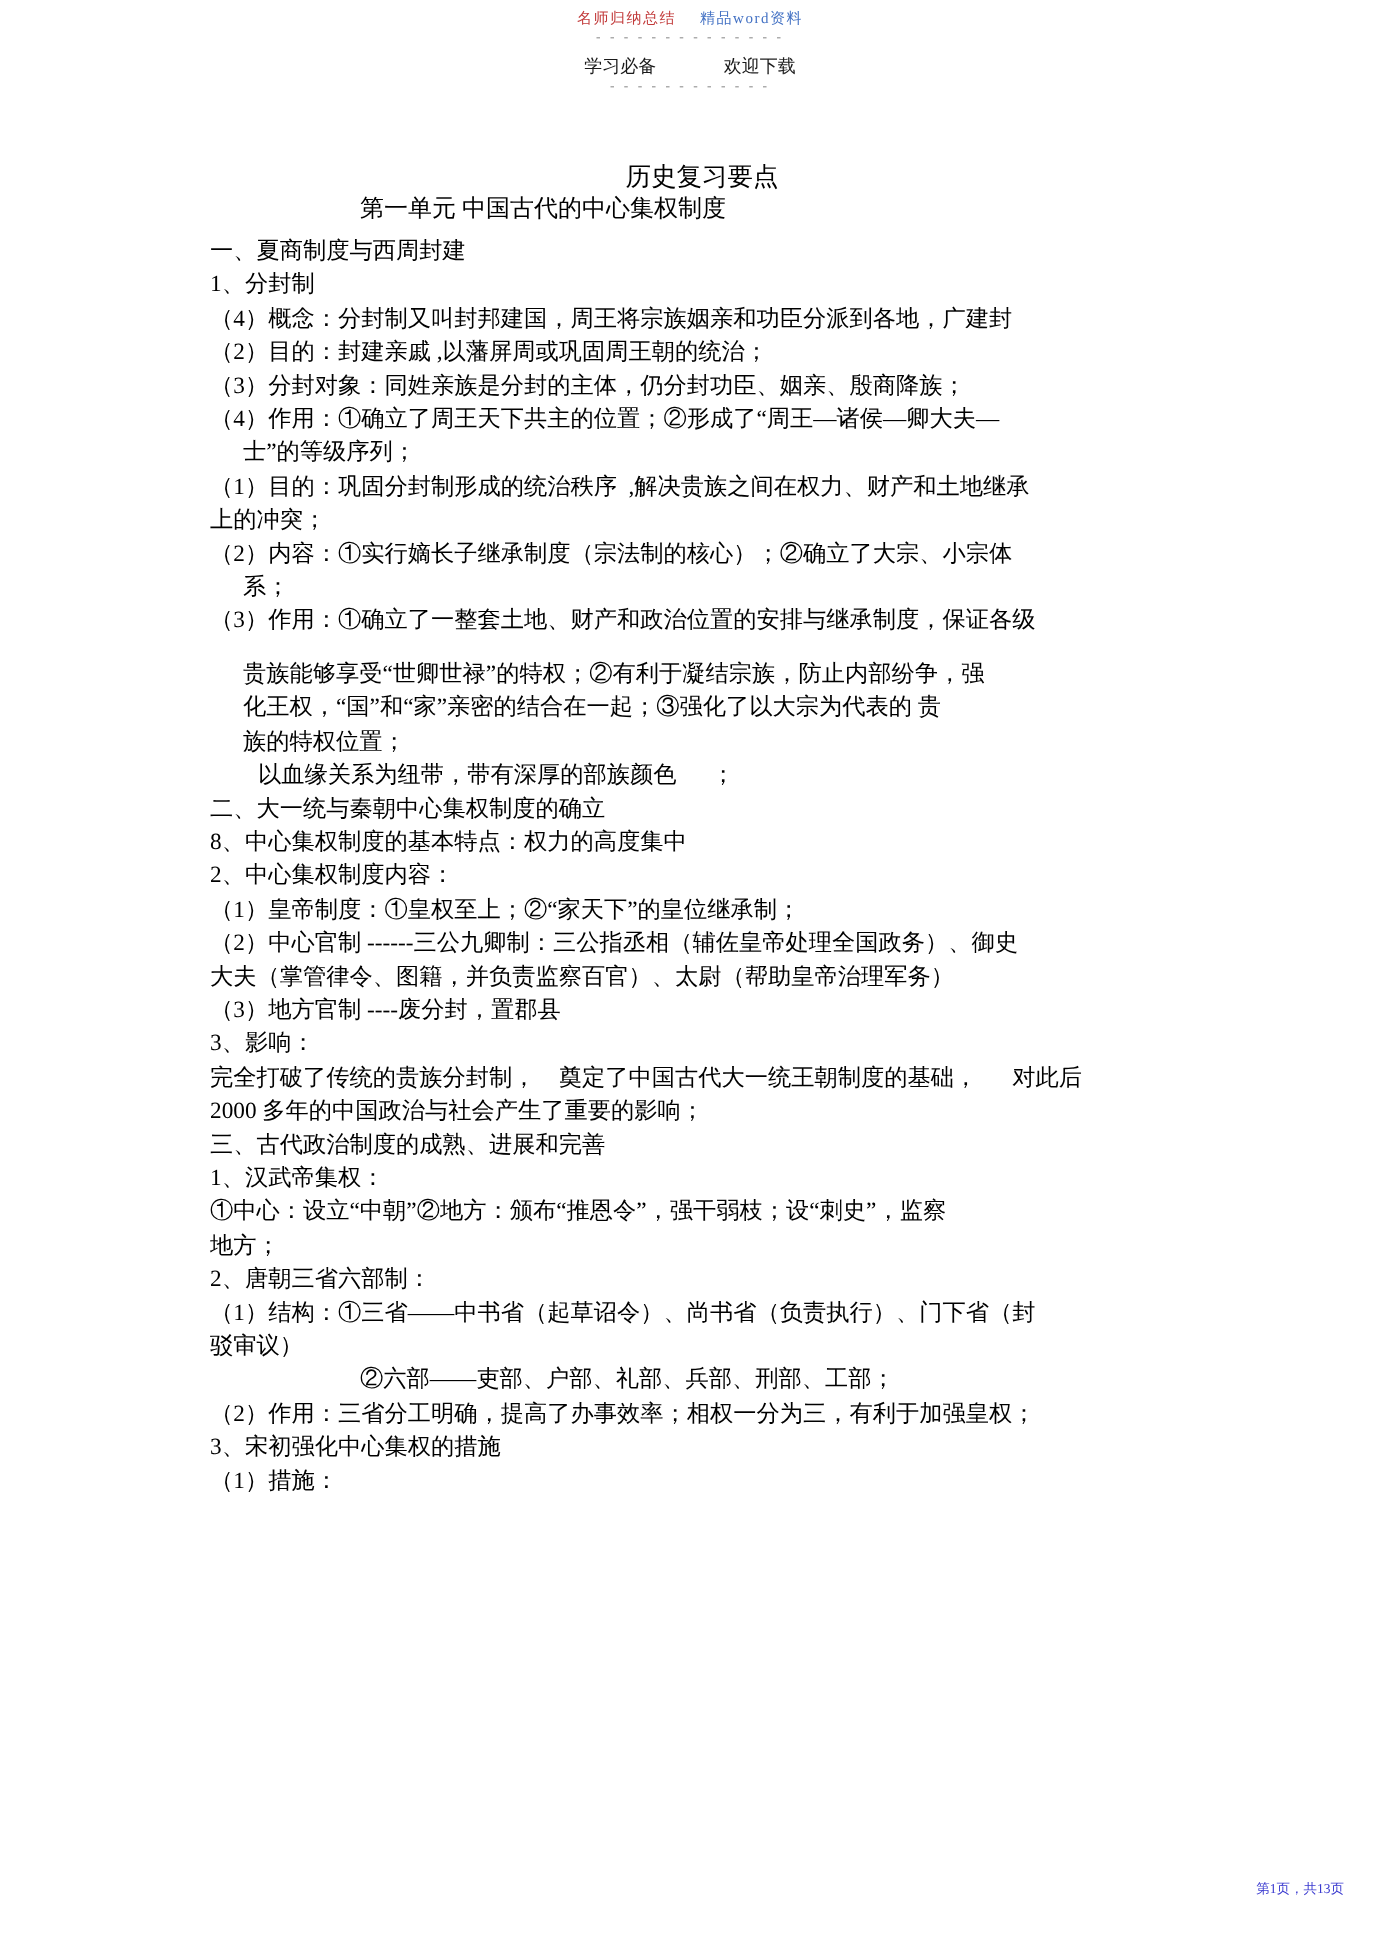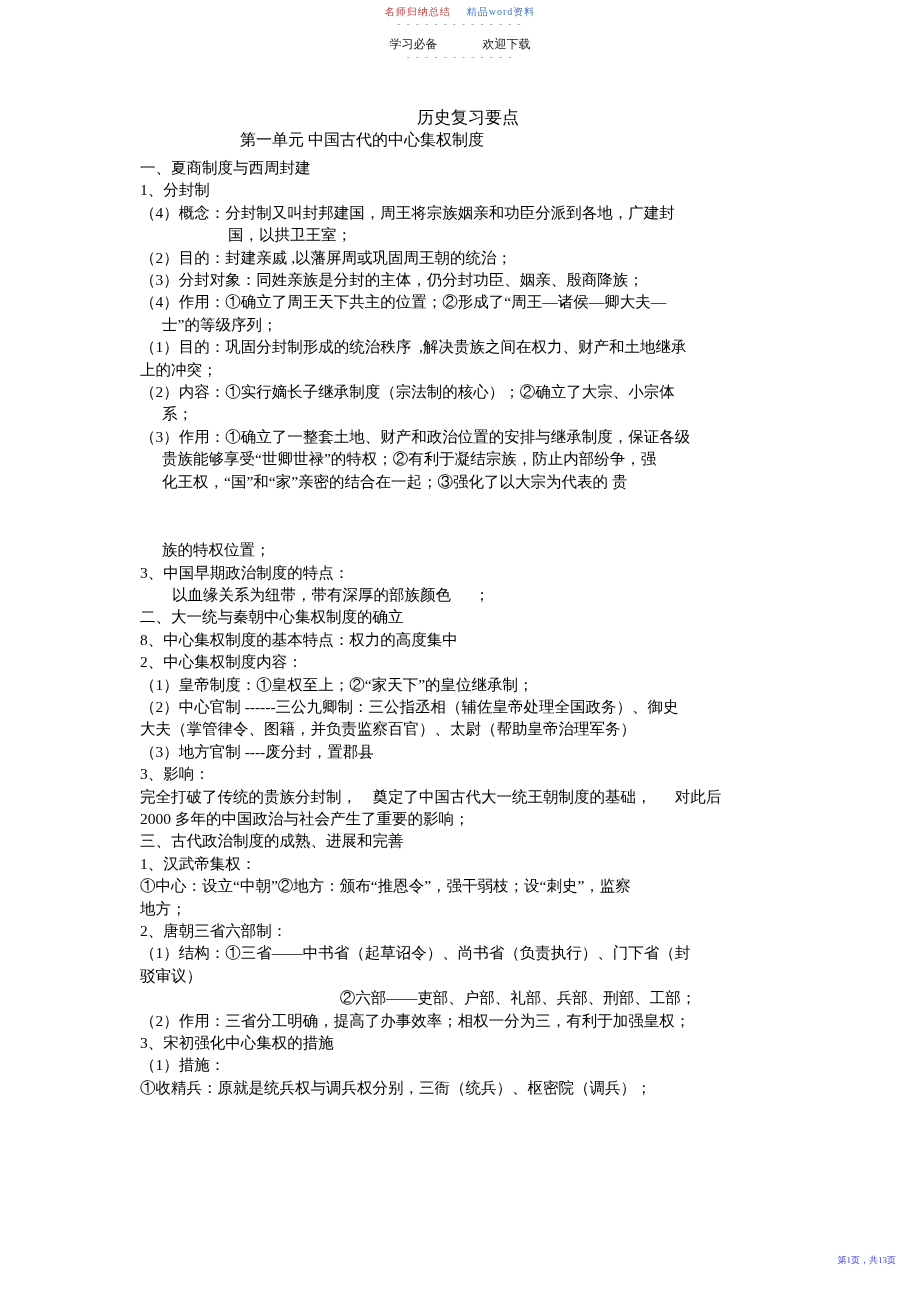--- a/index.html
+++ b/index.html
@@ -45,57 +45,54 @@
     <div class="wm-dashes">- - - - - - - - - - - -</div>
   </div>
 
   <div class="content">
     <div class="doc-title">历史复习要点</div>
     <div class="doc-subtitle">第一单元  中国古代的中心集权制度</div>
     <div class="paragraphs">
         <div class="para" style="padding-left: 0px;">一、夏商制度与西周封建</div>
         <div class="para" style="padding-left: 0px;">1、分封制</div>
         <div class="para" style="padding-left: 0px;">（4）概念：分封制又叫封邦建国，周王将宗族姻亲和功臣分派到各地，广建封</div>
-        <div class="para" style="padding-left: 88px;">国，以拱卫王室；</div>
         <div class="para" style="padding-left: 0px;">（2）目的：封建亲戚 ,以藩屏周或巩固周王朝的统治；</div>
         <div class="para" style="padding-left: 0px;">（3）分封对象：同姓亲族是分封的主体，仍分封功臣、姻亲、殷商降族；</div>
         <div class="para" style="padding-left: 0px;">（4）作用：①确立了周王天下共主的位置；②形成了“周王—诸侯—卿大夫—</div>
         <div class="para" style="padding-left: 22px;">士”的等级序列；</div>
         <div class="para" style="padding-left: 0px;">（1）目的：巩固分封制形成的统治秩序  ,解决贵族之间在权力、财产和土地继承</div>
         <div class="para" style="padding-left: 0px;">上的冲突；</div>
         <div class="para" style="padding-left: 0px;">（2）内容：①实行嫡长子继承制度（宗法制的核心）；②确立了大宗、小宗体</div>
         <div class="para" style="padding-left: 22px;">系；</div>
         <div class="para" style="padding-left: 0px;">（3）作用：①确立了一整套土地、财产和政治位置的安排与继承制度，保证各级</div>
-        <div class="para" style="padding-left: 22px;">贵族能够享受“世卿世禄”的特权；②有利于凝结宗族，防止内部纷争，强</div>
+        <div class="para" style="padding-left: 22px; margin-top: 13px;">贵族能够享受“世卿世禄”的特权；②有利于凝结宗族，防止内部纷争，强</div>
         <div class="para" style="padding-left: 22px;">化王权，“国”和“家”亲密的结合在一起；③强化了以大宗为代表的 贵</div>
-        <div class="para" style="padding-left: 22px; margin-top: 46px;">族的特权位置；</div>
-        <div class="para" style="padding-left: 0px;">3、中国早期政治制度的特点：</div>
+        <div class="para" style="padding-left: 22px;">族的特权位置；</div>
         <div class="para" style="padding-left: 32px;">以血缘关系为纽带，带有深厚的部族颜色      ；</div>
         <div class="para" style="padding-left: 0px;">二、大一统与秦朝中心集权制度的确立</div>
         <div class="para" style="padding-left: 0px;">8、中心集权制度的基本特点：权力的高度集中</div>
         <div class="para" style="padding-left: 0px;">2、中心集权制度内容：</div>
         <div class="para" style="padding-left: 0px;">（1）皇帝制度：①皇权至上；②“家天下”的皇位继承制；</div>
         <div class="para" style="padding-left: 0px;">（2）中心官制 ------三公九卿制：三公指丞相（辅佐皇帝处理全国政务）、御史</div>
         <div class="para" style="padding-left: 0px;">大夫（掌管律令、图籍，并负责监察百官）、太尉（帮助皇帝治理军务）</div>
         <div class="para" style="padding-left: 0px;">（3）地方官制 ----废分封，置郡县</div>
         <div class="para" style="padding-left: 0px;">3、影响：</div>
         <div class="para" style="padding-left: 0px;">完全打破了传统的贵族分封制，    奠定了中国古代大一统王朝制度的基础，      对此后</div>
         <div class="para" style="padding-left: 0px;">2000 多年的中国政治与社会产生了重要的影响；</div>
         <div class="para" style="padding-left: 0px;">三、古代政治制度的成熟、进展和完善</div>
         <div class="para" style="padding-left: 0px;">1、汉武帝集权：</div>
         <div class="para" style="padding-left: 0px;">①中心：设立“中朝”②地方：颁布“推恩令”，强干弱枝；设“刺史”，监察</div>
         <div class="para" style="padding-left: 0px;">地方；</div>
         <div class="para" style="padding-left: 0px;">2、唐朝三省六部制：</div>
         <div class="para" style="padding-left: 0px;">（1）结构：①三省——中书省（起草诏令）、尚书省（负责执行）、门下省（封</div>
         <div class="para" style="padding-left: 0px;">驳审议）</div>
-        <div class="para" style="padding-left: 100px; text-align: center;">②六部——吏部、户部、礼部、兵部、刑部、工部；</div>
+        <div class="para" style="padding-left: 100px;">②六部——吏部、户部、礼部、兵部、刑部、工部；</div>
         <div class="para" style="padding-left: 0px;">（2）作用：三省分工明确，提高了办事效率；相权一分为三，有利于加强皇权；</div>
         <div class="para" style="padding-left: 0px;">3、宋初强化中心集权的措施</div>
         <div class="para" style="padding-left: 0px;">（1）措施：</div>
-        <div class="para" style="padding-left: 0px;">①收精兵：原就是统兵权与调兵权分别，三衙（统兵）、枢密院（调兵）；</div>
       </div>
   </div>
 
   <div class="footer">
     <span class="page-num">第1页，共13页</span>
   </div>
 
 </div>
 
 </body></html>

